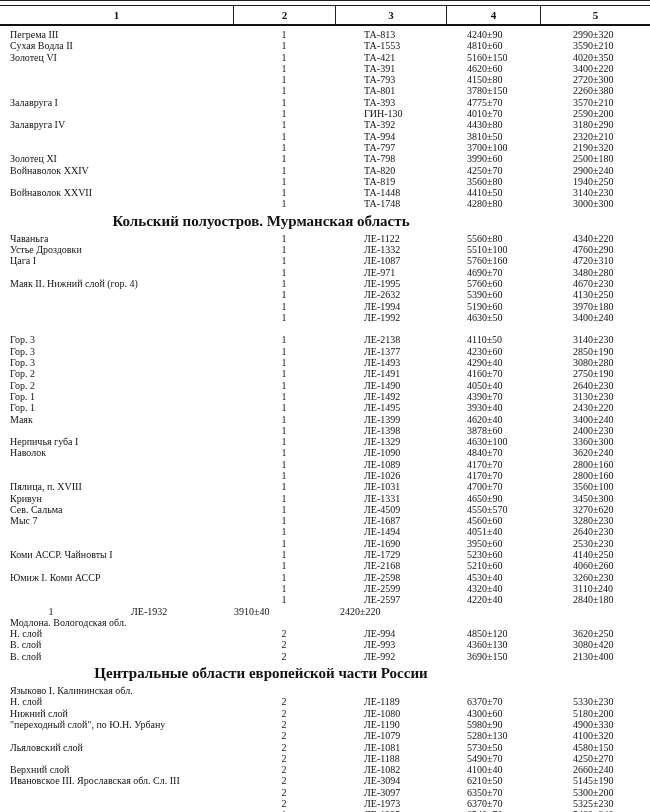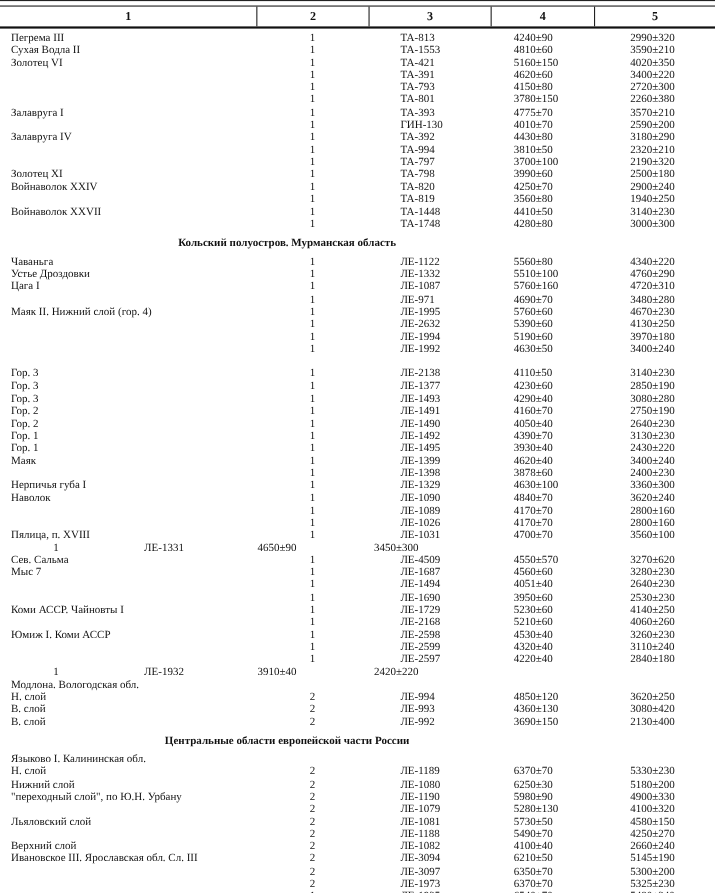--- a/index.html
+++ b/index.html
@@ -54,21 +54,21 @@
   .c2 { width:102px; text-align:center; }
   .c3 { width:111px; padding-left:29px; }
   .c4 { width:94px;  padding-left:21px; }
   .c5 { flex:1; padding-left:33px; }
 
   .section-row {
     height:21px;
     line-height:21px;
     text-align:center;
     font-weight:bold;
-    font-size:10px;
+    font-size:15px;
     padding-right:128px;
     margin:1px 0 1px 0;
   }
 </style>
 </head>
 <body>
 
 <div class="page page-toprule">
 
   <div class="thead">
@@ -347,20 +347,21 @@
         <div class="cell c5">2800±160</div>
       </div>
       <div class="row">
         <div class="cell c1">Пялица, п. XVIII</div>
         <div class="cell c2">1</div>
         <div class="cell c3">ЛЕ-1031</div>
         <div class="cell c4">4700±70</div>
         <div class="cell c5">3560±100</div>
       </div>
       <div class="row">
+        <div class="cell c1">Кривун</div>
         <div class="cell c2">1</div>
         <div class="cell c3">ЛЕ-1331</div>
         <div class="cell c4">4650±90</div>
         <div class="cell c5">3450±300</div>
       </div>
       <div class="row">
         <div class="cell c1">Сев. Сальма</div>
         <div class="cell c2">1</div>
         <div class="cell c3">ЛЕ-4509</div>
         <div class="cell c4">4550±570</div>
@@ -468,21 +469,21 @@
         <div class="cell c1">Н. слой</div>
         <div class="cell c2">2</div>
         <div class="cell c3">ЛЕ-1189</div>
         <div class="cell c4">6370±70</div>
         <div class="cell c5">5330±230</div>
       </div>
       <div class="row">
         <div class="cell c1">Нижний слой</div>
         <div class="cell c2">2</div>
         <div class="cell c3">ЛЕ-1080</div>
-        <div class="cell c4">6250±30</div>
+        <div class="cell c4">4300±60</div>
         <div class="cell c5">5180±200</div>
       </div>
       <div class="row">
         <div class="cell c1">"переходный слой", по Ю.Н. Урбану</div>
         <div class="cell c2">2</div>
         <div class="cell c3">ЛЕ-1190</div>
         <div class="cell c4">5980±90</div>
         <div class="cell c5">4900±330</div>
       </div>
       <div class="row">

